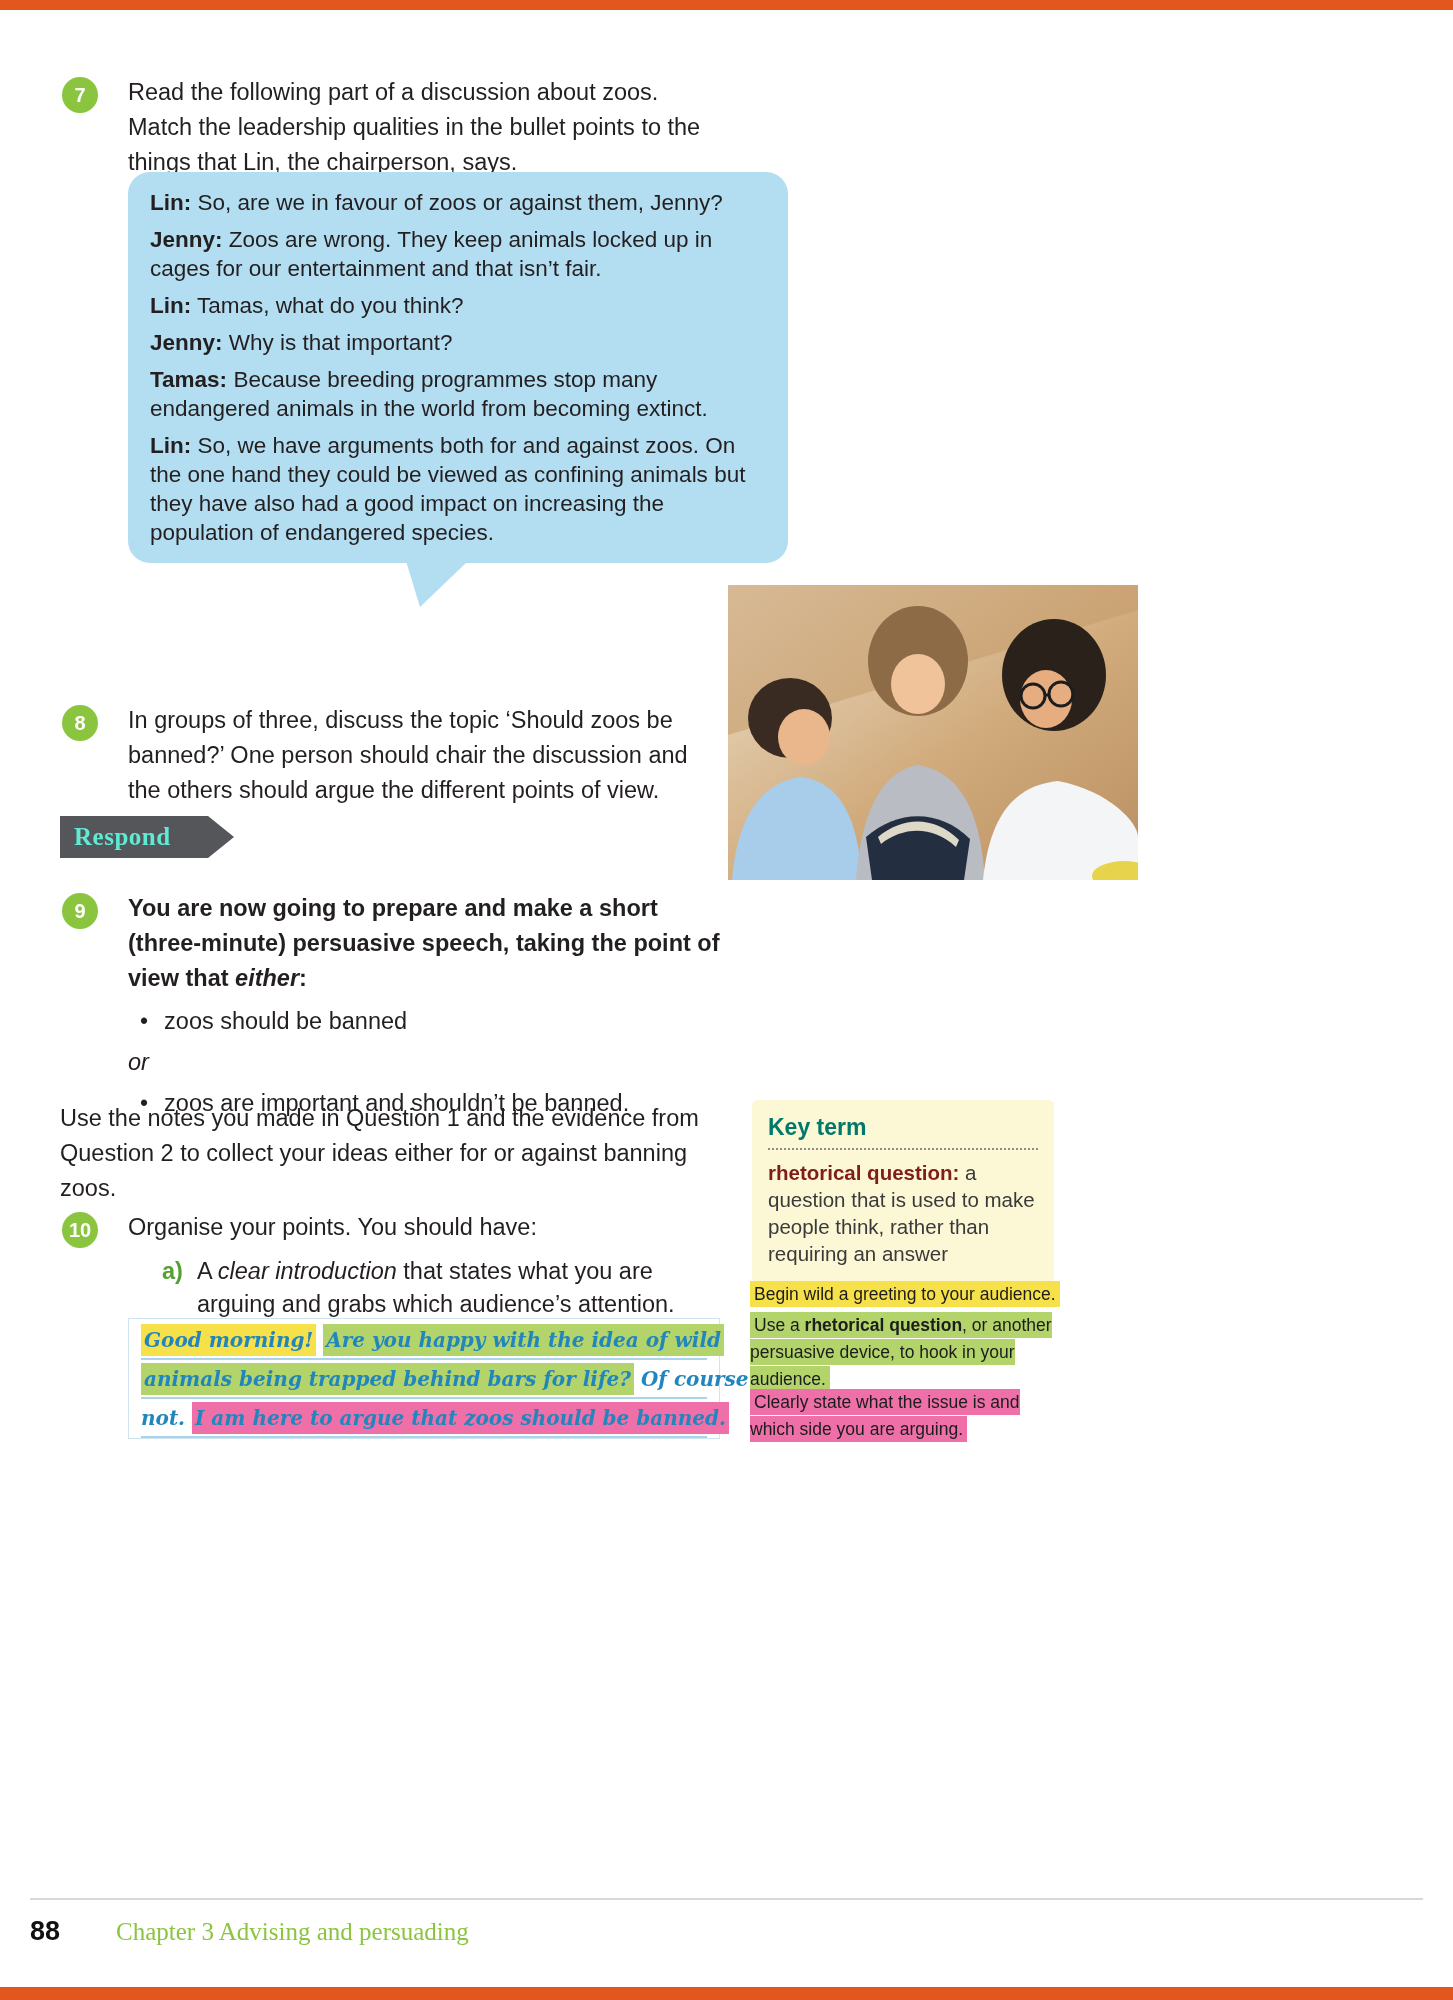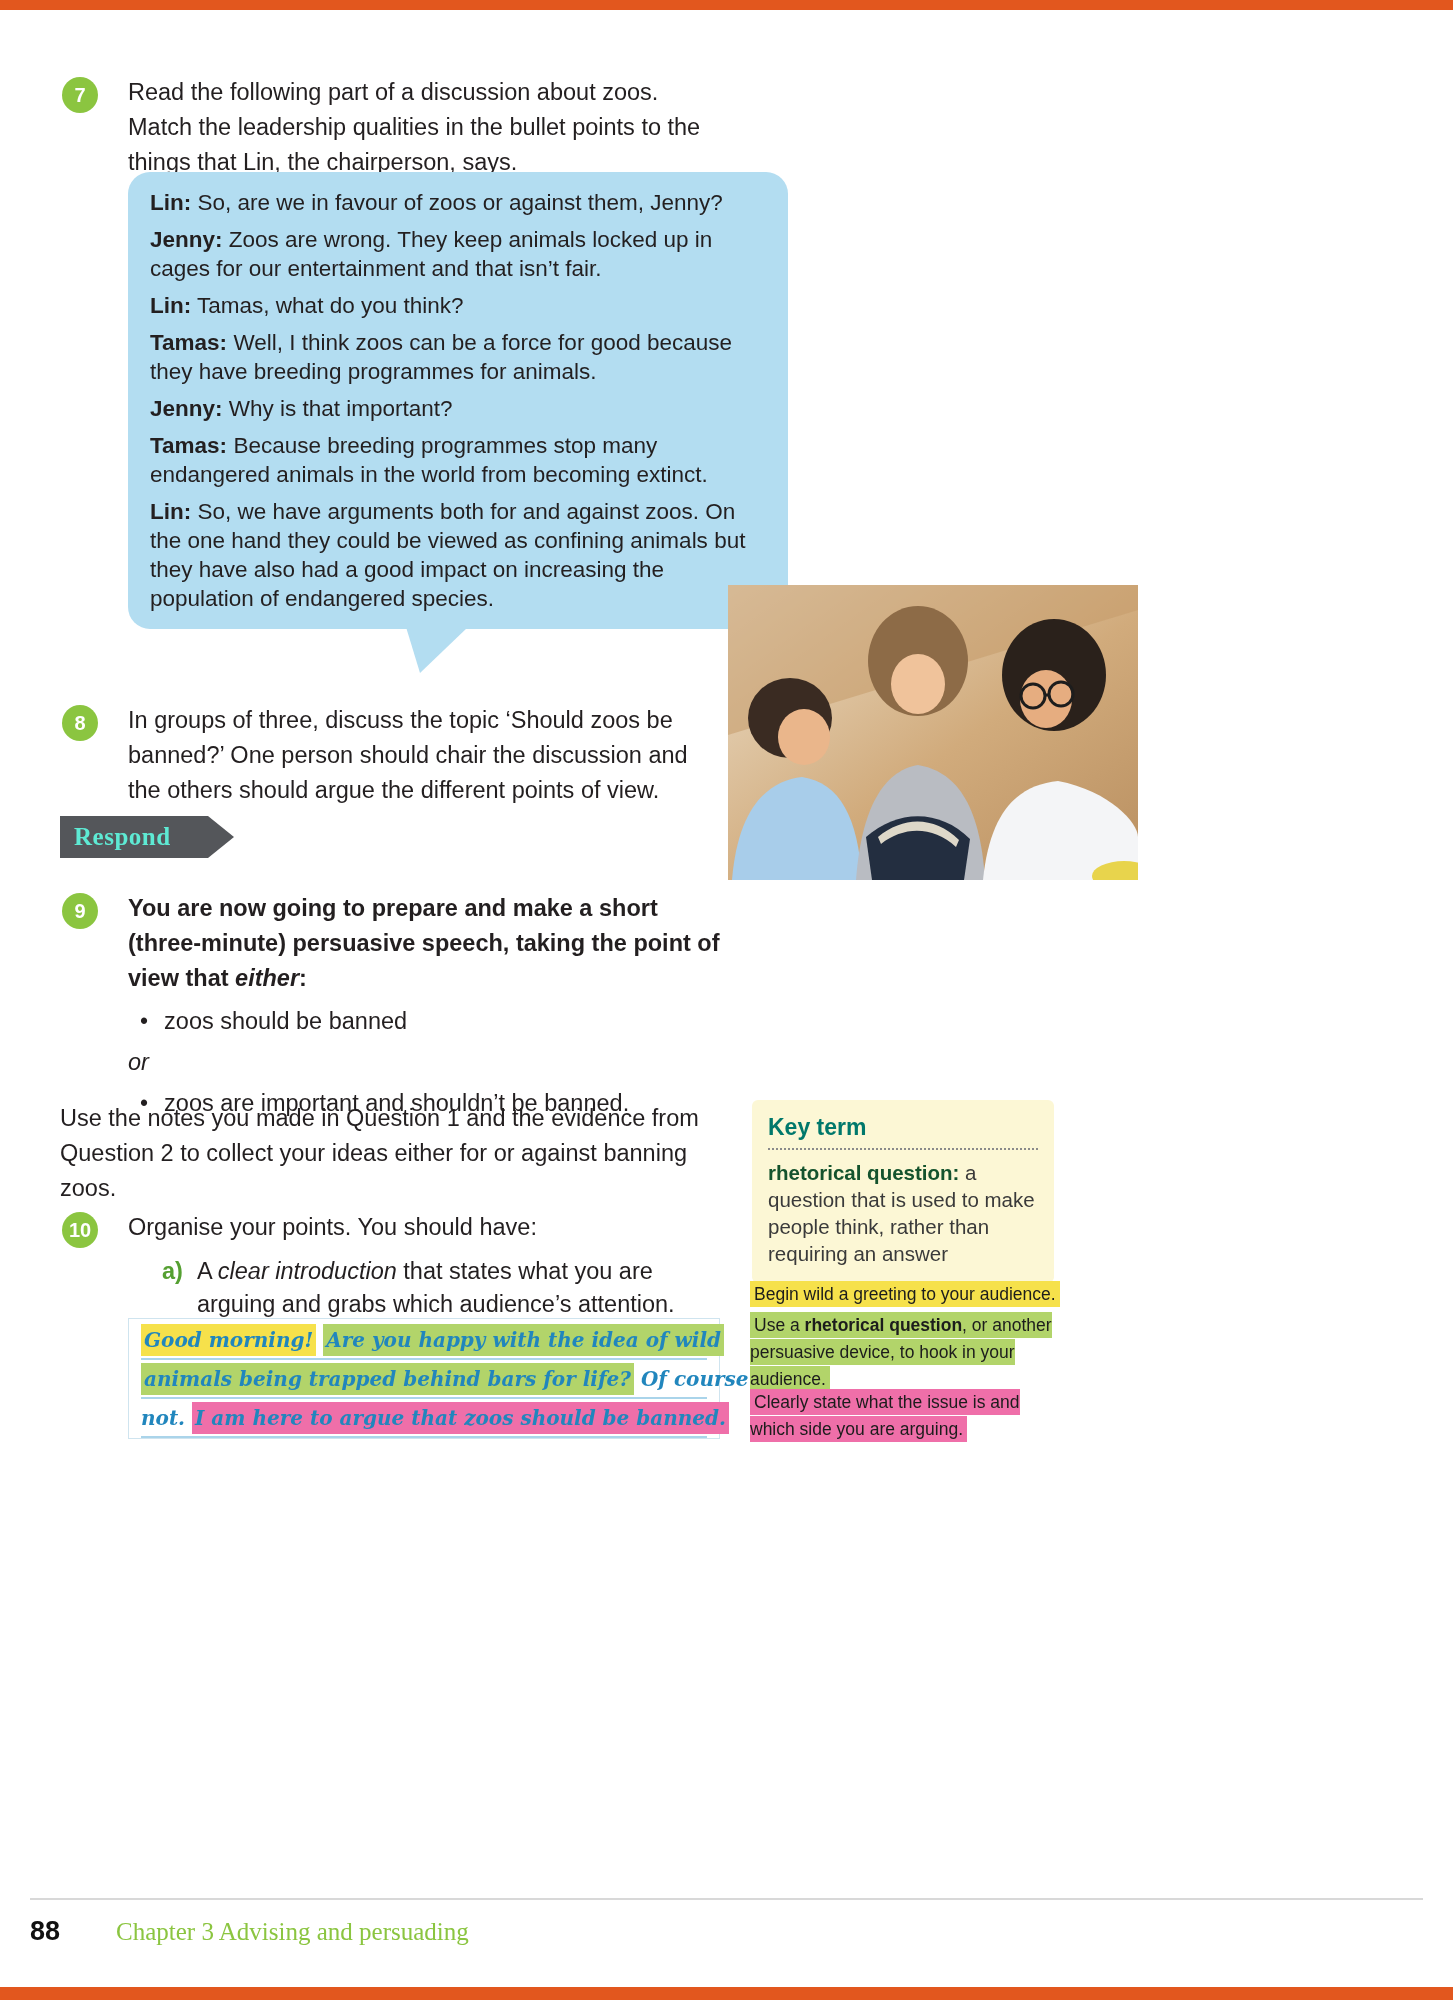--- a/index.html
+++ b/index.html
@@ -90,21 +90,21 @@
   .hl-p { background:#ef6fa9; }
 
   
   .keyterm {
     position:absolute; top:1100px; left:752px; width:302px; box-sizing:border-box;
     background:#fcf7d5; border-radius:6px; padding:14px 16px 16px;
   }
   .kt-title { color:#00786b; font-weight:bold; font-size:23px; }
   .kt-divider { border-bottom:2px dotted #8a8a8a; margin:7px 0 9px; }
   .kt-body { margin:0; font-size:20.5px; line-height:27px; color:#3a3a3a; }
-  .kt-body strong { color:#14532d;text-align:right; }
+  .kt-body strong { color:#7f1d1d;text-align:right; }
 
   
   .ann { position:absolute; left:750px; width:318px; font-size:17.5px; line-height:27px; color:#1c1c1c; }
   .ann .hl { padding:3px 4px; }
   .ann-y { top:1281px; }
   .ann-g { top:1312px; }
   .ann-p { top:1389px; }
 
   
   .footer {
@@ -129,21 +129,20 @@
     <div class="qnum">7</div>
     <div class="qbody">
       <div class="qtext">Read the following part of a discussion about zoos. Match the leadership qualities in the bullet points to the things that Lin, the chairperson, says.</div>
     </div>
   </div>
 
   <div class="bubble">
     <p class="dlg"><strong>Lin:</strong><span> So, are we in favour of zoos or against them, Jenny?</span></p>
     <p class="dlg"><strong>Jenny:</strong><span> Zoos are wrong. They keep animals locked up in cages for our entertainment and that isn’t fair.</span></p>
     <p class="dlg"><strong>Lin:</strong><span> Tamas, what do you think?</span></p>
-    <p class="dlg"><strong>Tamas:</strong><span> Well, I think zoos can be a force for good because they have breeding programmes for animals.</span></p>
     <p class="dlg"><strong>Jenny:</strong><span> Why is that important?</span></p>
     <p class="dlg"><strong>Tamas:</strong><span> Because breeding programmes stop many endangered animals in the world from becoming extinct.</span></p>
     <p class="dlg"><strong>Lin:</strong><span> So, we have arguments both for and against zoos. On the one hand they could be viewed as confining animals but they have also had a good impact on increasing the population of endangered species.</span></p>
     <div class="bubble-tail"></div>
   </div>
 
   <div class="photo">
     <svg viewBox="0 0 410 295" width="410" height="295" preserveAspectRatio="none">
       <defs>
         <linearGradient id="pbg" x1="0" y1="0" x2="1" y2="1">

